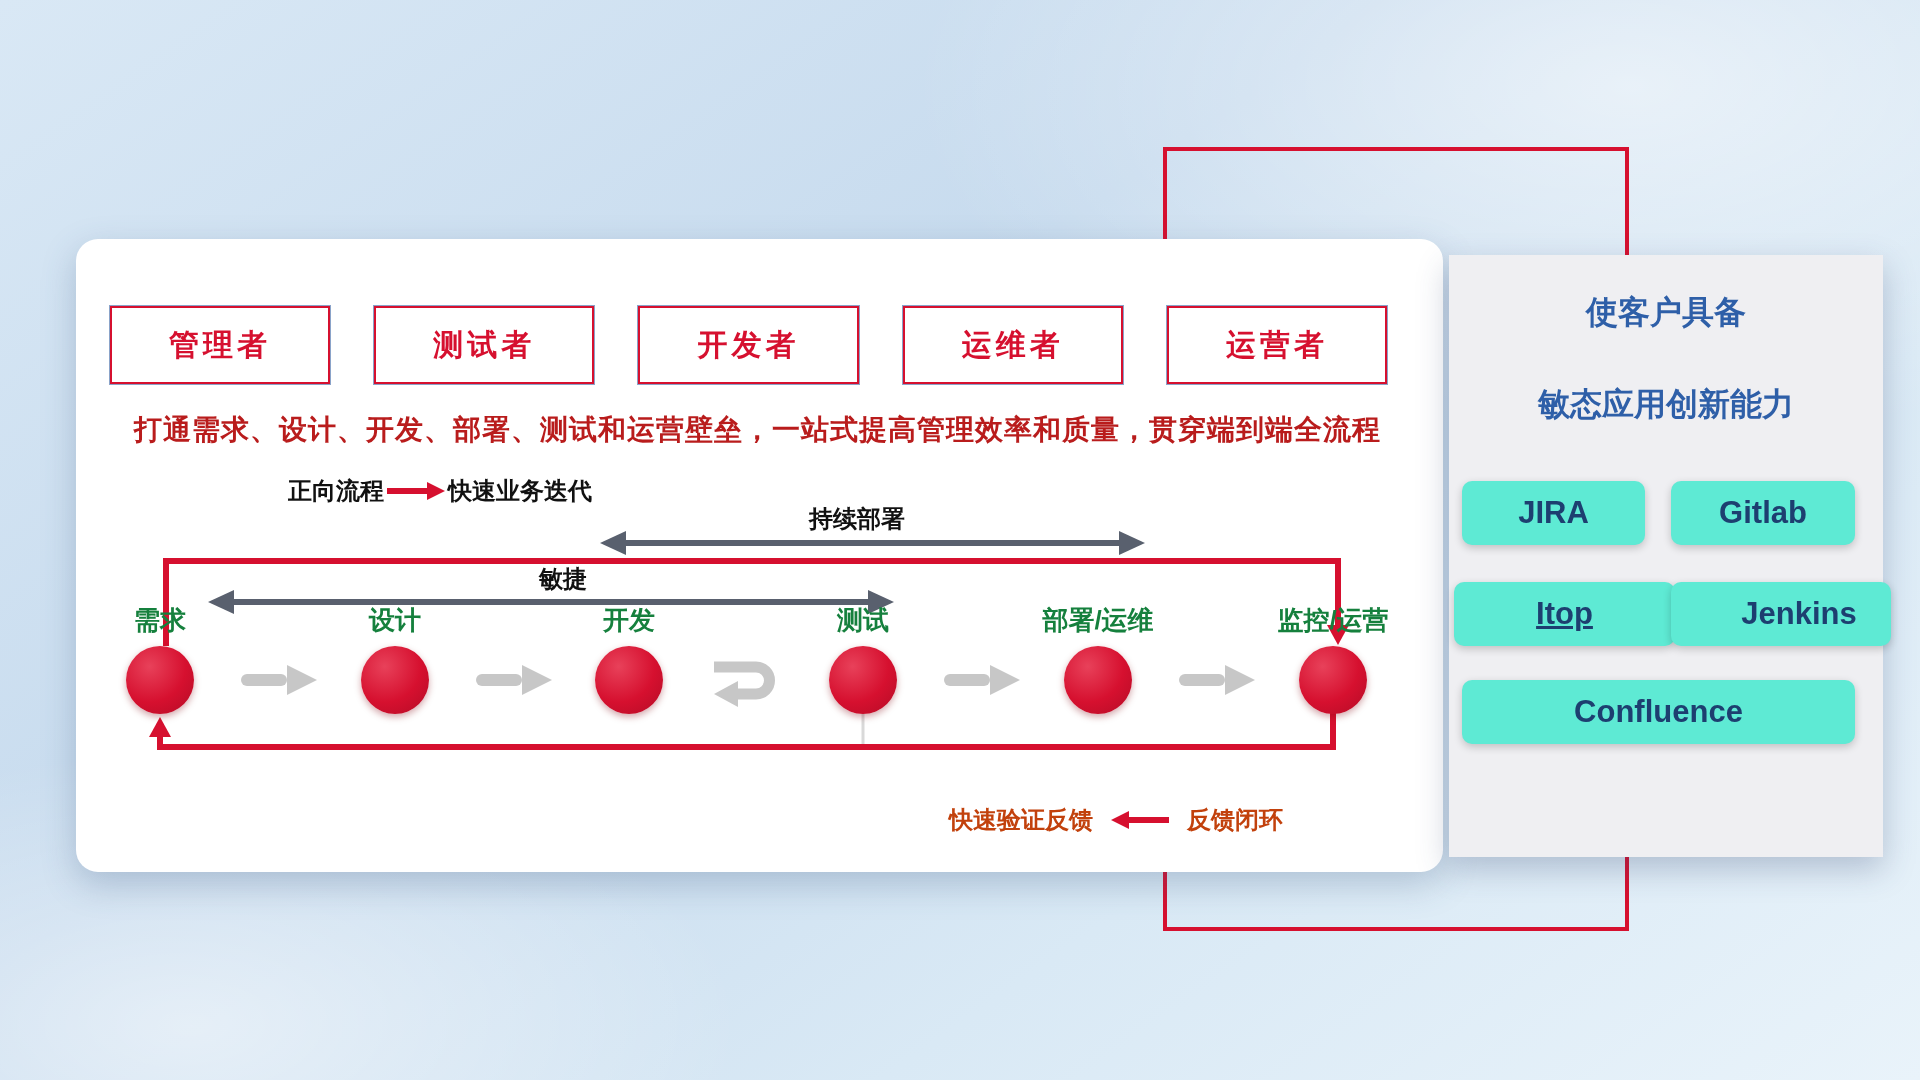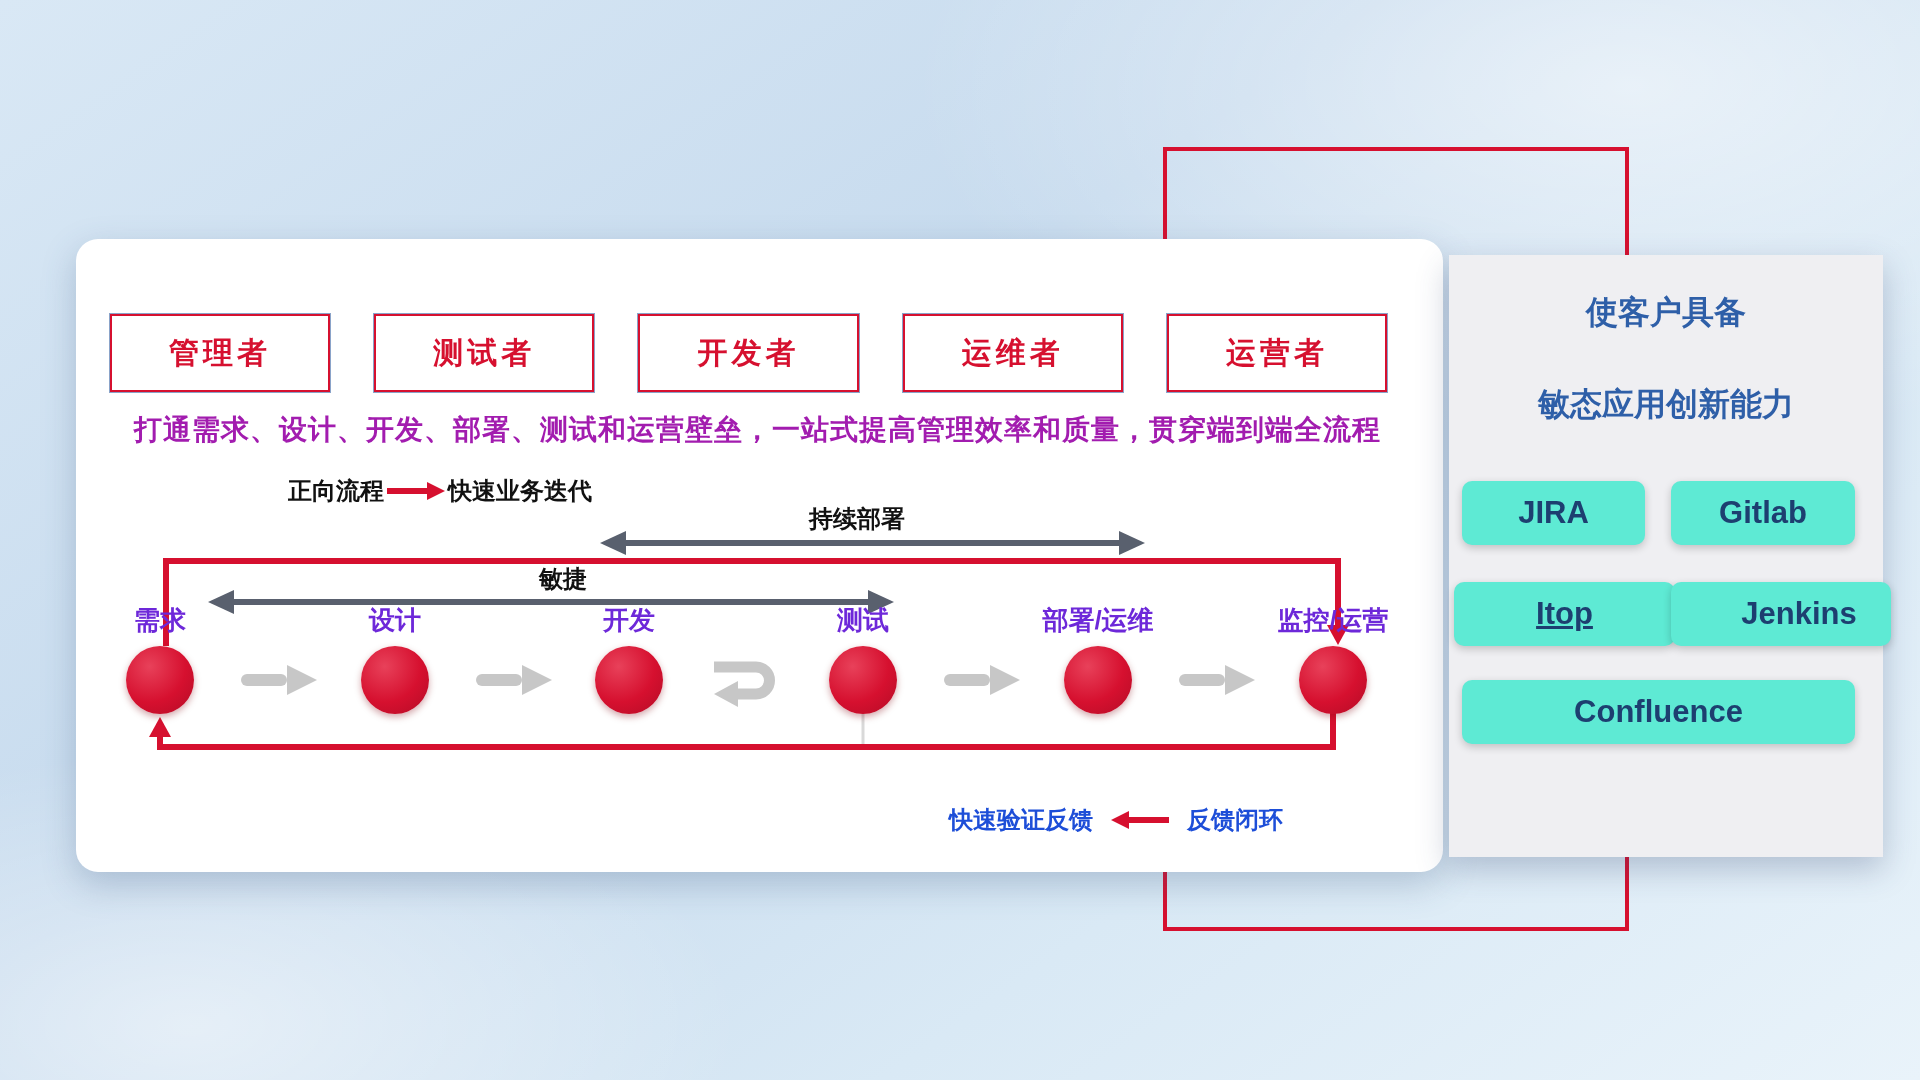--- a/index.html
+++ b/index.html
@@ -17,60 +17,60 @@
   .red-frame{
     position:absolute;left:1163px;top:147px;width:466px;height:784px;
     border:4px solid var(--red,#d6102f);z-index:1;box-sizing:border-box;
   }
   .panel{
     position:absolute;left:76px;top:239px;width:1367px;height:633px;
     background:#ffffff;border-radius:22px;z-index:2;
     box-shadow:0 12px 34px rgba(60,90,130,0.28);
   }
   .roles{
-    position:absolute;left:34px;top:75px;width:1277px;height:66px;
+    position:absolute;left:34px;top:67px;width:1277px;height:66px;
     display:flex;justify-content:space-between;gap:44px;
   }
   .role-box{
     width:235px;height:78px;box-sizing:border-box;background:#fff;
     border:2px solid var(--red,#d6102f);
     box-shadow:0 0 0 1px #8aa3c9;
     color:var(--red,#d6102f);font-size:30px;font-weight:700;
     display:flex;align-items:center;justify-content:center;
     letter-spacing:4px;
   }
   .headline{
     position:absolute;left:58px;top:172px;width:1300px;
-    font-size:28px;font-weight:700;color:#a21caf;white-space:nowrap;letter-spacing:1px;
+    font-size:28px;font-weight:700;color:#b91c1c;white-space:nowrap;letter-spacing:1px;
   }
   .legend-forward{
     position:absolute;left:212px;top:236px;height:32px;
     display:flex;align-items:center;gap:3px;
     font-size:24px;font-weight:700;color:#111;
   }
   .arrow-label{
     position:absolute;transform:translateX(-50%);
     font-size:24px;font-weight:700;color:#111;white-space:nowrap;
   }
   .arrow-label.deploy{left:781px;top:264px;}
   .arrow-label.agile{left:487px;top:324px;}
   .diagram{position:absolute;left:0;top:0;width:1367px;height:633px;pointer-events:none;}
   .node-circle{
     position:absolute;top:407px;width:68px;height:68px;border-radius:50%;
     background:radial-gradient(circle at 35% 30%, #e8415a 0%, var(--red,#d6102f) 55%, #b30c26 100%);
     box-shadow:0 3px 7px rgba(130,0,15,0.35);
   }
   .node-label{
     position:absolute;top:364px;transform:translateX(-50%);
-    font-size:26px;font-weight:700;color:#6d28d9;white-space:nowrap;
+    font-size:26px;font-weight:700;color:#15803d;white-space:nowrap;
   }
   .legend-feedback{
     position:absolute;left:873px;top:565px;height:32px;
     display:flex;align-items:center;gap:18px;
-    font-size:24px;font-weight:700;color:#1d4ed8;white-space:nowrap;
+    font-size:24px;font-weight:700;color:#c2410c;white-space:nowrap;
   }
   .side-panel{
     position:absolute;left:1449px;top:255px;width:434px;height:602px;
     background:#efeff2;z-index:3;
     box-shadow:0 12px 30px rgba(50,70,110,0.28);
   }
   .side-title{
     position:absolute;left:0;width:434px;text-align:center;
     color:var(--title_blue,#2e5fa8);font-weight:700;font-size:32px;white-space:nowrap;
   }

